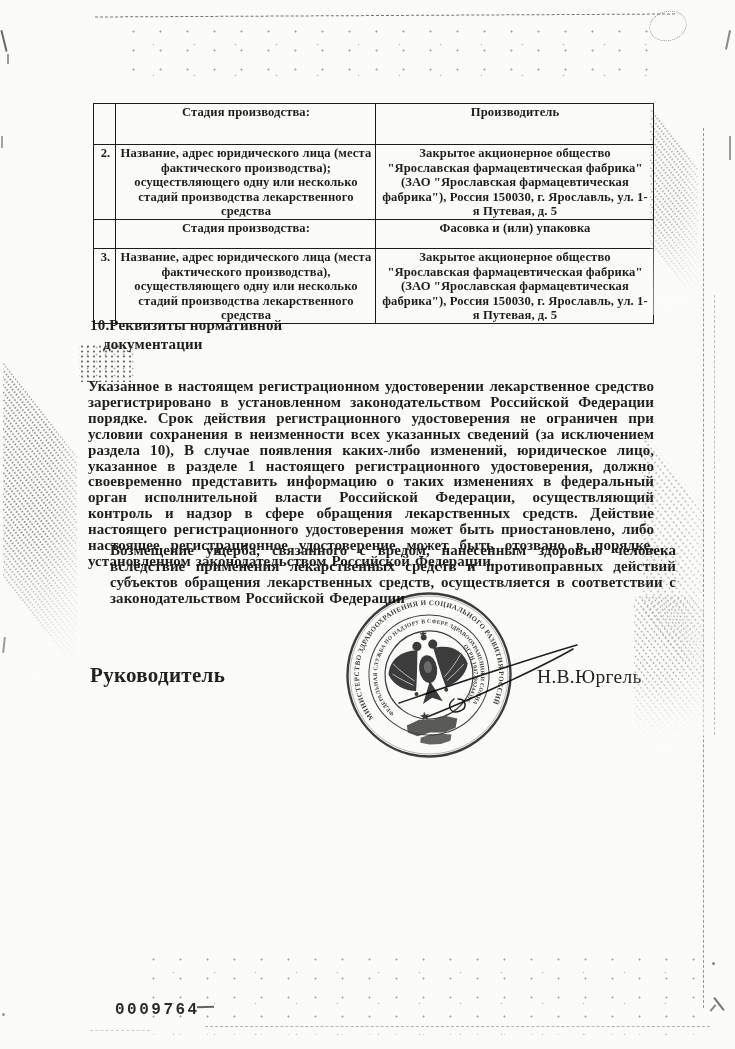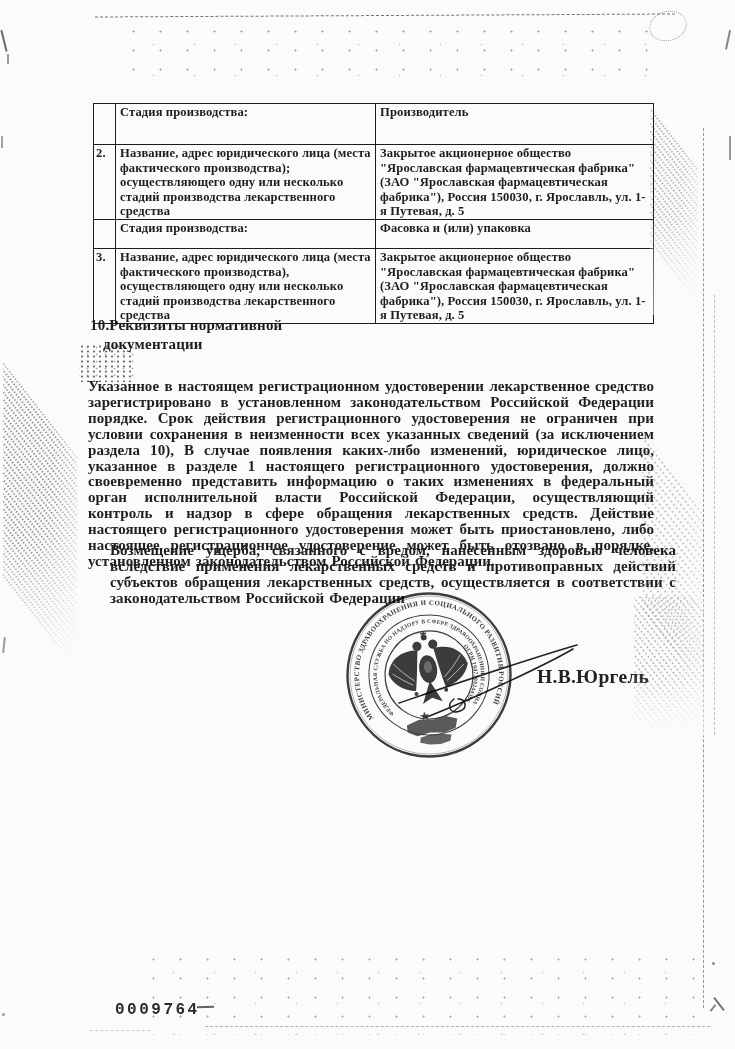--- a/index.html
+++ b/index.html
@@ -12,21 +12,21 @@
 
   
   .reg-table{
     position:absolute;left:93px;top:103px;
     border-collapse:collapse;table-layout:fixed;
     font-size:12.6px;line-height:14.6px;font-weight:bold;color:#1d1d1d;
     letter-spacing:.1px;
   }
   .reg-table td{
     border:1.6px solid #1c1c1c;vertical-align:top;
-    padding:1px 3px 0 4px;overflow:hidden;
+    padding:1px 3px 0 4px;overflow:hidden;text-align:center;
   }
   .reg-table td.num{padding-left:2px;padding-right:0;}
   .reg-table tr.r1 td{height:39px;}
   .reg-table tr.r2 td{height:58px;}
   .reg-table tr.r3 td{height:27px;}
   .reg-table tr.r4 td{height:59px;}
 
   
   .sec-heading{
     position:absolute;left:90px;top:316px;width:230px;
@@ -42,21 +42,21 @@
   .para{
     position:absolute;left:88px;width:566px;
     font-size:15px;line-height:15.9px;font-weight:bold;color:#1f1f1f;
     text-align:justify;word-spacing:1.2px;letter-spacing:.05px;
   }
   .p1{top:379px;}
   .p2{top:543px;margin-left:22px;}
 
   
   .sig-title{position:absolute;left:90px;top:663px;font-size:21px;font-weight:bold;color:#222;letter-spacing:.3px;}
-  .sig-name{position:absolute;left:537px;top:666px;font-size:19.5px;font-weight:bold;color:#222;letter-spacing:.3px;text-align:right;}
+  .sig-name{position:absolute;left:537px;top:666px;font-size:19.5px;font-weight:normal;color:#222;letter-spacing:.3px;text-align:right;}
 
   
   .seal-svg{position:absolute;left:342px;top:591px;filter:blur(.3px);opacity:.93;mix-blend-mode:multiply;}
   .ring{fill:none;stroke:#2e2e2e;}
   .ring-text{font-family:"Liberation Serif",serif;font-weight:bold;fill:#2e2e2e;}
   .rt-outer{font-size:7px;letter-spacing:.4px;}
   .rt-inner{font-size:5.6px;letter-spacing:.25px;}
   .rt-ogrn{font-size:5.6px;letter-spacing:.3px;}
   .sig-lines{position:absolute;left:392px;top:633px;mix-blend-mode:multiply;}
 
@@ -152,20 +152,21 @@
       <div class="fade"></div>
   </div>
   <div class="abs smudge" style="left:642px;top:355px;width:62px;height:410px;opacity:.45;">
     <div class="grain" style="background-size:5.5px 4.5px;"></div>
       <div class="fade"></div>
   </div>
   <div class="abs vdash" style="left:703px;top:128px;height:880px;"></div>
   <div class="abs vdash" style="left:714px;top:295px;height:440px;opacity:.6;"></div>
   <div class="abs tick" style="left:3px;top:637px;width:2px;height:16px;transform:rotate(6deg);opacity:.5;"></div>
 
+  <div class="sig-title">Руководитель</div>
   <div class="sig-name">Н.В.Юргель</div>
 
   <svg class="seal-svg" width="175" height="172" viewBox="0 0 175 172">
     <g transform="rotate(-8 87 84)">
       <circle class="ring" cx="87" cy="84" r="81.5" stroke-width="2.4"></circle>
       <circle class="ring" cx="87" cy="84" r="79" stroke-width=".7" opacity=".5"></circle>
       <circle class="ring" cx="87" cy="84" r="60" stroke-width="1"></circle>
       <circle class="ring" cx="87" cy="84" r="44" stroke-width="1.2"></circle>
       <defs>
         <path id="ringOuter" d="M 26.4 119 A 70 70 0 1 1 147.6 119"></path>

